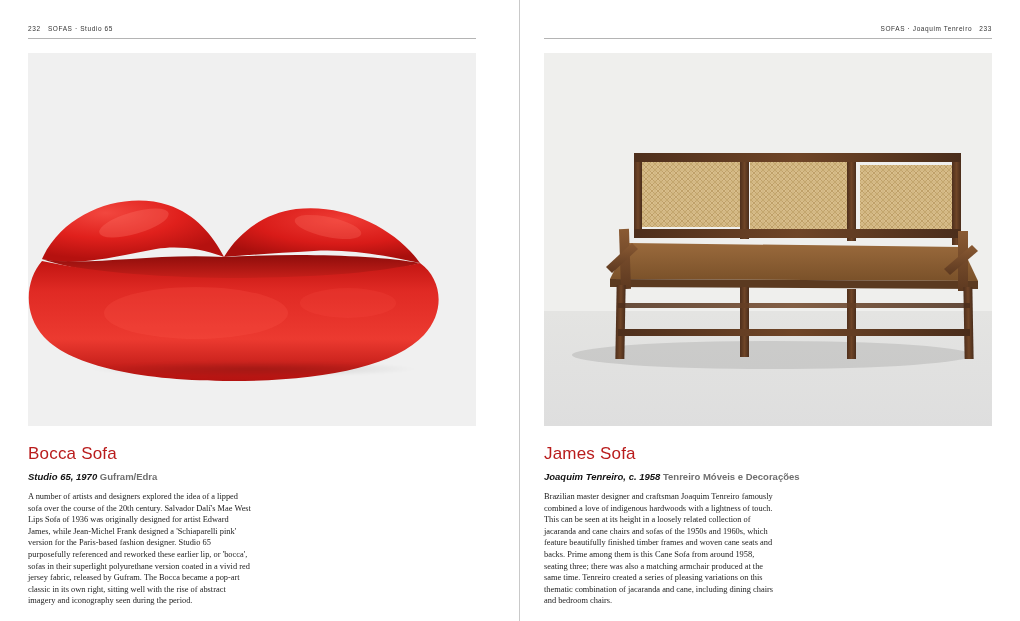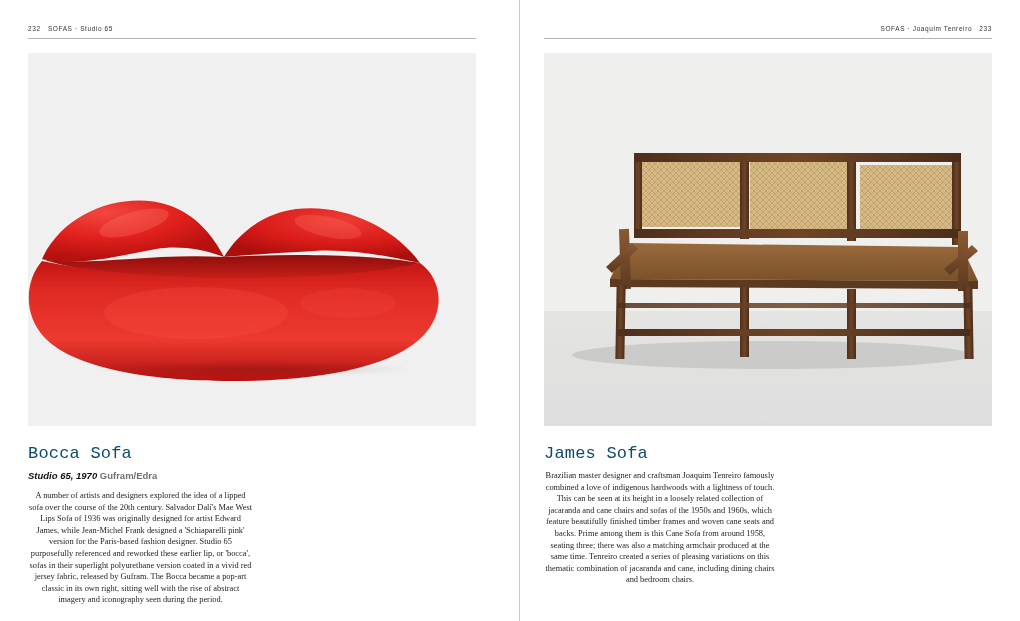--- a/index.html
+++ b/index.html
@@ -111,25 +111,25 @@
     left: 0; right: 0; top: 0;
     height: 258px;
     background: #efefed;
   }
 
   
   .caption {
     margin-top: 18px;
   }
   .title {
-    font-family: Liberation Mono, monospace;
+    font-family: Liberation Sans, sans-serif;
     font-size: 17px;
     font-weight: 400;
     letter-spacing: 0.2px;
-    color: #0c4a6e;
+    color: #b91c1c;
     margin: 0 0 7px 0;
   }
   .credit {
     font-family: "Liberation Sans", sans-serif;
     font-size: 9.5px;
     margin: 0 0 9px 0;
     color: #111111;
   }
   .credit .designer {
     font-weight: 700;
@@ -138,21 +138,21 @@
   .credit .maker {
     font-weight: 700;
     color: #6f6f6f;
   }
   .body-text {
     font-family: "Liberation Serif", serif;
     font-size: 8.4px;
     line-height: 11.6px;
     color: #1c1c1c;
     width: 225px;
-    text-align: center;
+    text-align: left;
     margin: 0;
   }
   .body-text-right {
     width: 232px;
   }
 </style>
 </head>
 <body>
 
 <div class="spread">
@@ -292,17 +292,21 @@
 
             <rect x="74" y="276" width="352" height="7"></rect>
             <rect x="74" y="250" width="352" height="5" opacity="0.85"></rect>
           </g>
         </svg>
       </div>
     </div>
 
     <div class="caption">
       <h2 class="title">James Sofa</h2>
+      <p class="credit">
+        <span class="designer">Joaquim Tenreiro, c. 1958</span>
+        <span class="maker">Tenreiro Móveis e Decorações</span>
+      </p>
       <p class="body-text body-text-right">Brazilian master designer and craftsman Joaquim Tenreiro famously combined a love of indigenous hardwoods with a lightness of touch. This can be seen at its height in a loosely related collection of jacaranda and cane chairs and sofas of the 1950s and 1960s, which feature beautifully finished timber frames and woven cane seats and backs. Prime among them is this Cane Sofa from around 1958, seating three; there was also a matching armchair produced at the same time. Tenreiro created a series of pleasing variations on this thematic combination of jacaranda and cane, including dining chairs and bedroom chairs.</p>
     </div>
   </div>
 
 </div>
 
 </body></html>

